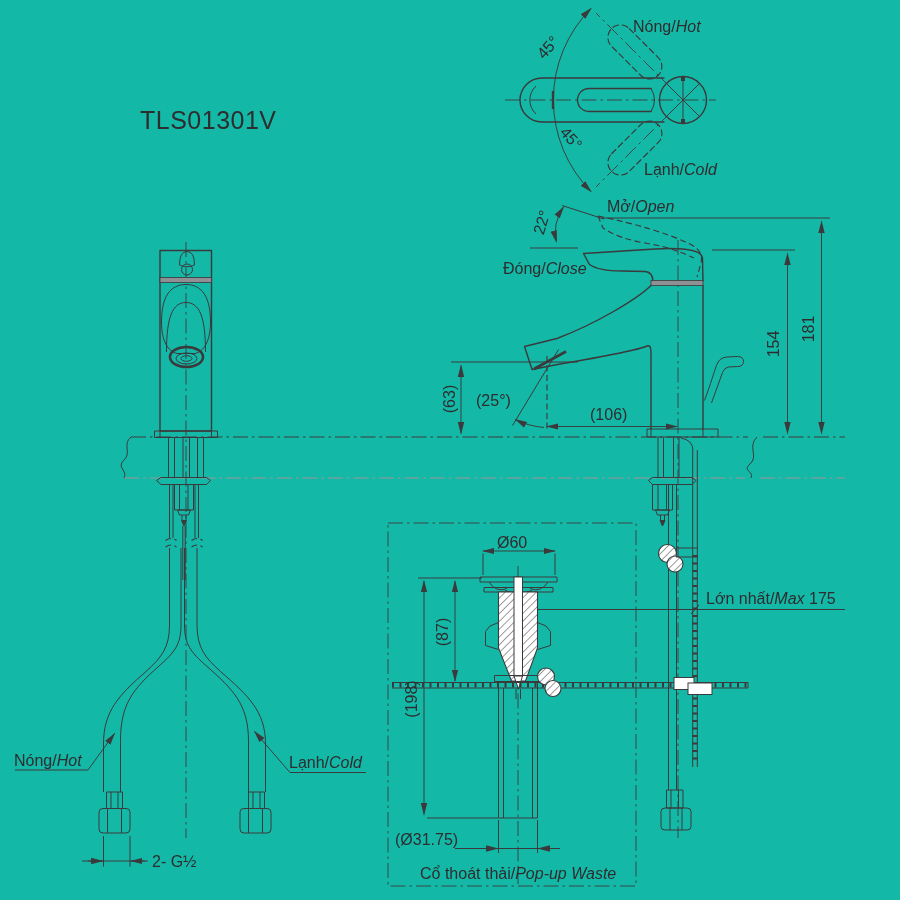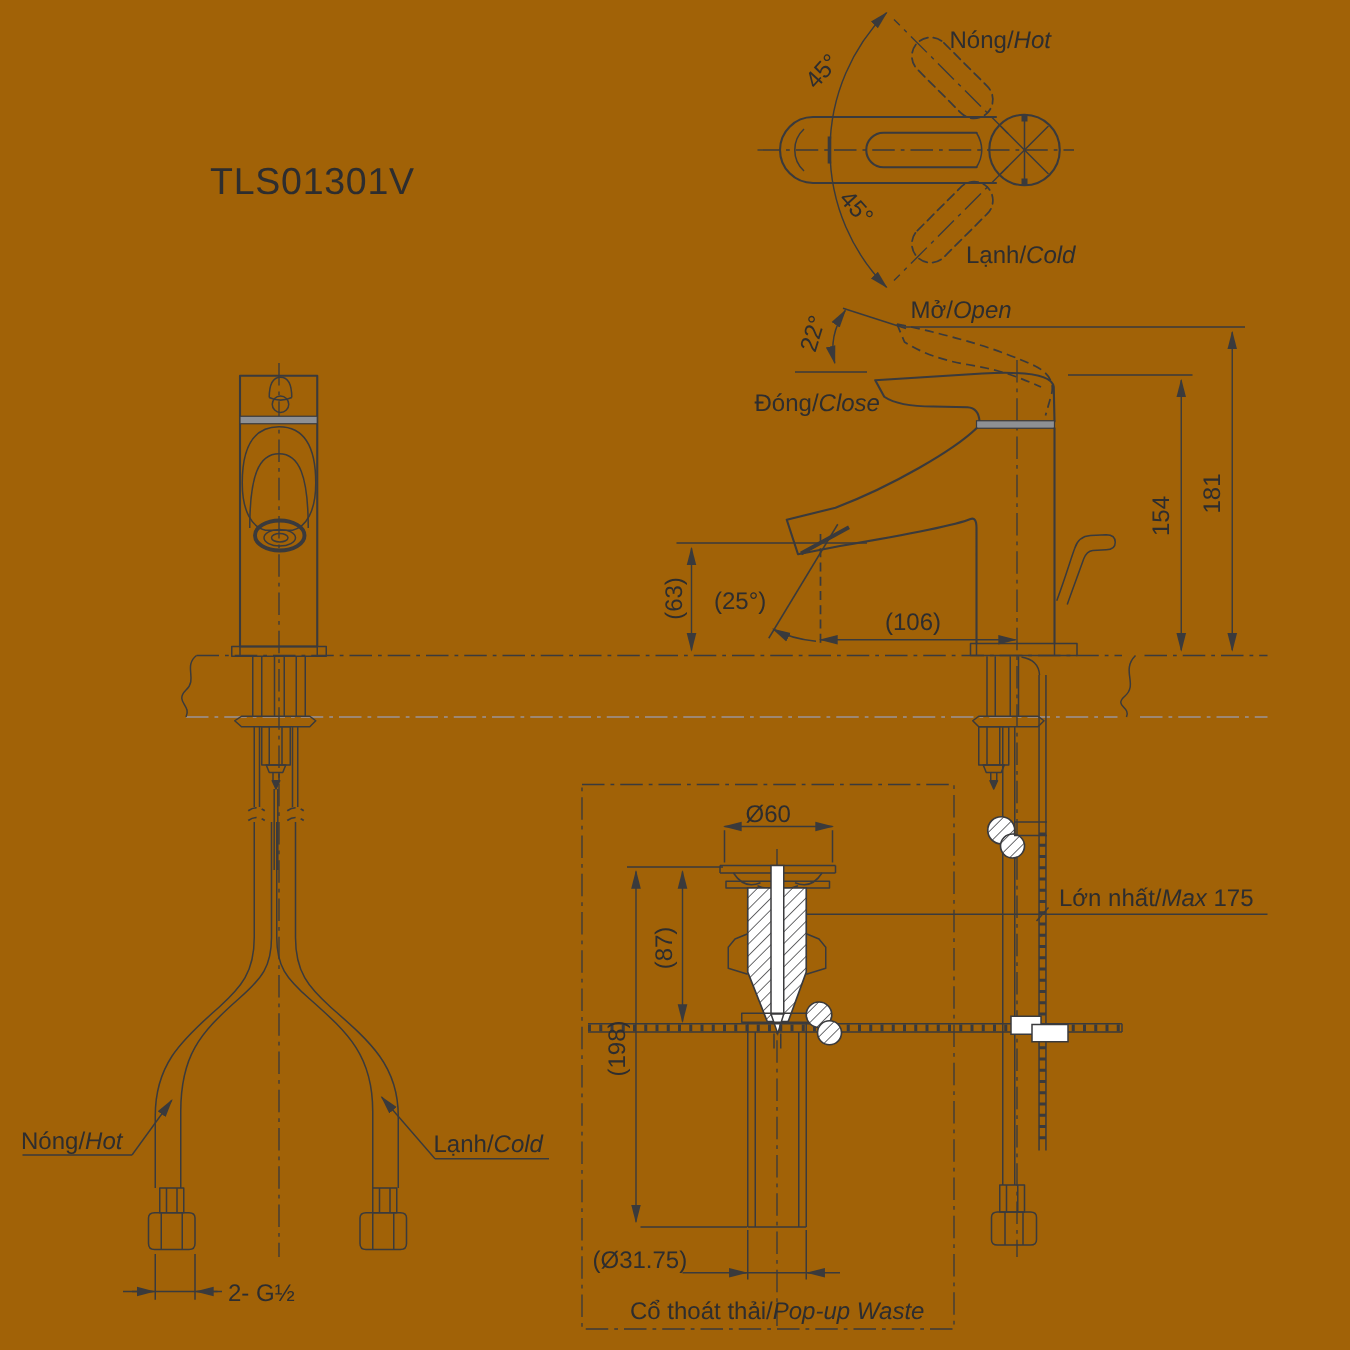--- a/index.html
+++ b/index.html
@@ -1,16 +1,16 @@
 <!DOCTYPE html>
 <html><head>
 <meta charset="utf-8">
 <style>
   html,body{margin:0;padding:0;background:#ffffff;}
-  .page{width:900px;height:900px;background:#a16207;position:relative;font-family:"Liberation Sans","DejaVu Sans",sans-serif;}
+  .page{width:900px;height:900px;background:#14b8a6;position:relative;font-family:"Liberation Sans","DejaVu Sans",sans-serif;}
   svg{display:block;}
   svg text{fill:#2d2d2f;font-family:"Liberation Sans","DejaVu Sans",sans-serif;font-size:16px;}
   svg text.ttl{font-size:25px;letter-spacing:.5px;}
   svg .it{font-style:italic;}
   .o{fill:none;stroke:#3a3a3c;stroke-width:1.4;stroke-linecap:round;stroke-linejoin:round;}
   .t{fill:none;stroke:#3a3a3c;stroke-width:1;stroke-linecap:butt;stroke-linejoin:round;}
   .b{fill:none;stroke:#3a3a3c;stroke-width:2.6;}
   .d{stroke-dasharray:6 3.5;stroke-width:1.15;}
   .cl{fill:none;stroke:#3a3a3c;stroke-width:.9;stroke-dasharray:15 4 2.5 4;}
   .ph{fill:none;stroke:#3a3a3c;stroke-width:1.1;stroke-dasharray:15 4 2.5 4;}

